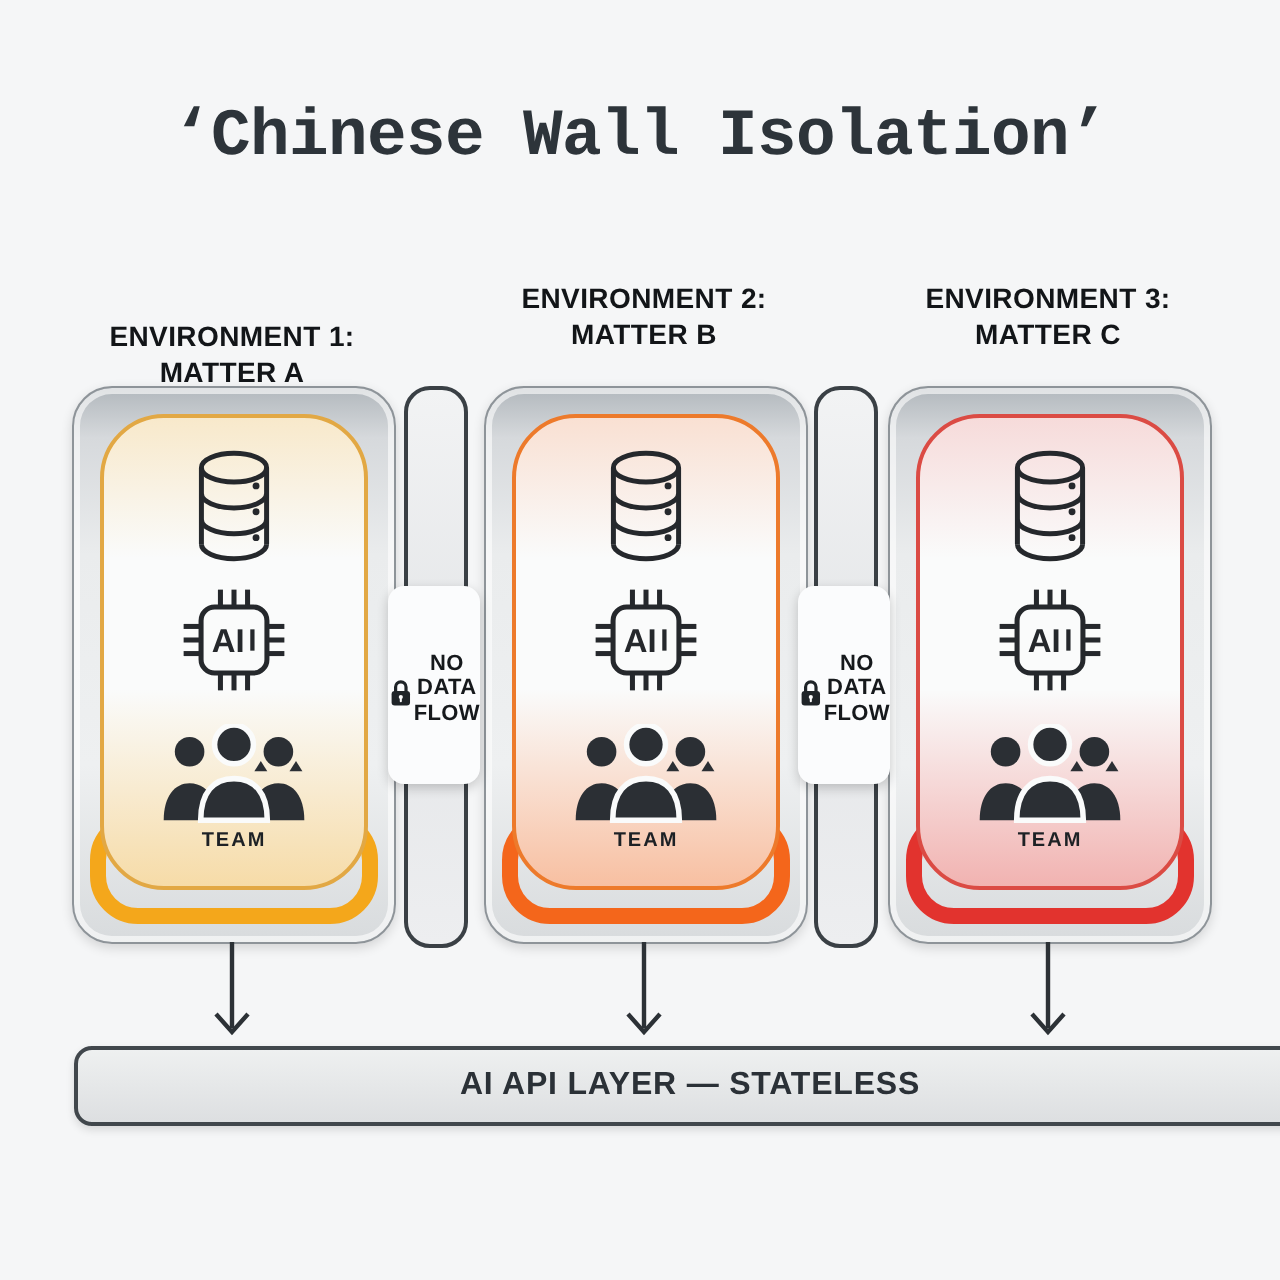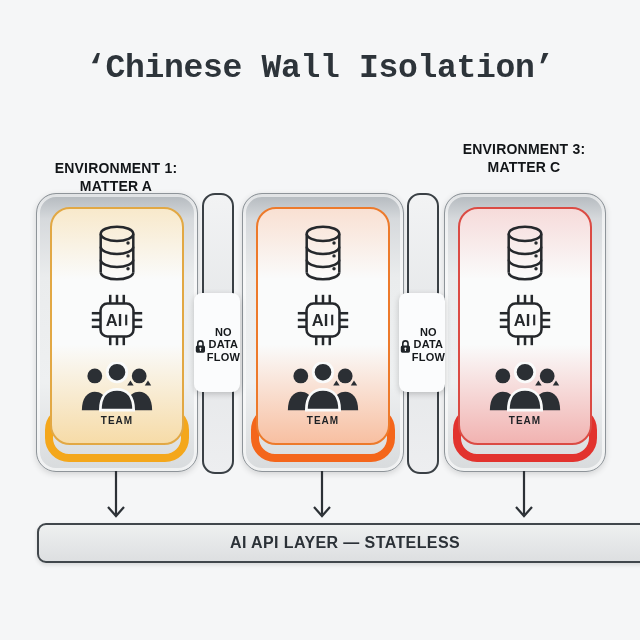--- a/index.html
+++ b/index.html
@@ -25,21 +25,21 @@
     box-shadow:inset 0 0 0 3px rgba(255,255,255,0.6), 0 2px 6px rgba(0,0,0,0.14);
   }
   .card.c0{left:36px;} .card.c1{left:242px;} .card.c2{left:444px;}
 
   .ring{
     position:absolute;left:8px;right:8px;bottom:9px;height:40px;
     border:8px solid var(--ring);border-radius:24px;z-index:1;
   }
   .inner{
     position:absolute;left:13px;right:13px;top:13px;bottom:26px;
-    border:2px solid var(--accent);border-radius:20px;z-index:2;
+    border:2px solid var(--accent);border-radius:32px;z-index:2;
     background:linear-gradient(180deg, var(--glow-top) 0%, rgba(255,255,255,0) 30%,
                rgba(255,255,255,0) 58%, var(--glow-bottom) 100%), #fafbfb;
     display:flex;flex-direction:column;align-items:center;
   }
   .icon-db{width:46px;height:58px;margin-top:15px;}
   .icon-chip{width:62px;height:62px;margin-top:7px;}
   .icon-team{width:74px;height:50px;margin-top:11px;}
   .team-label{
     font-size:10px;font-weight:bold;color:#1d2125;margin-top:3px;letter-spacing:1px;
   }
@@ -133,20 +133,24 @@
 </svg>
 
 <div class="stage">
 
   <div class="title">‘Chinese Wall Isolation’</div>
 
   <div class="env-header h0">
     <div>ENVIRONMENT 1:</div>
     <div>MATTER A</div>
   </div>
+  <div class="env-header h1">
+    <div>ENVIRONMENT 2:</div>
+    <div>MATTER B</div>
+  </div>
   <div class="env-header h2">
     <div>ENVIRONMENT 3:</div>
     <div>MATTER C</div>
   </div>
 
   <div class="card c0" style="--accent: #E2A844; --ring: #F4A71B; --glow-top: rgba(240,168,32,0.22); --glow-bottom: rgba(240,168,32,0.38);">
     <div class="ring"></div>
     <div class="inner">
       <svg class="icon-db" viewBox="0 0 48 60">
           <use href="#db-icon"></use>

